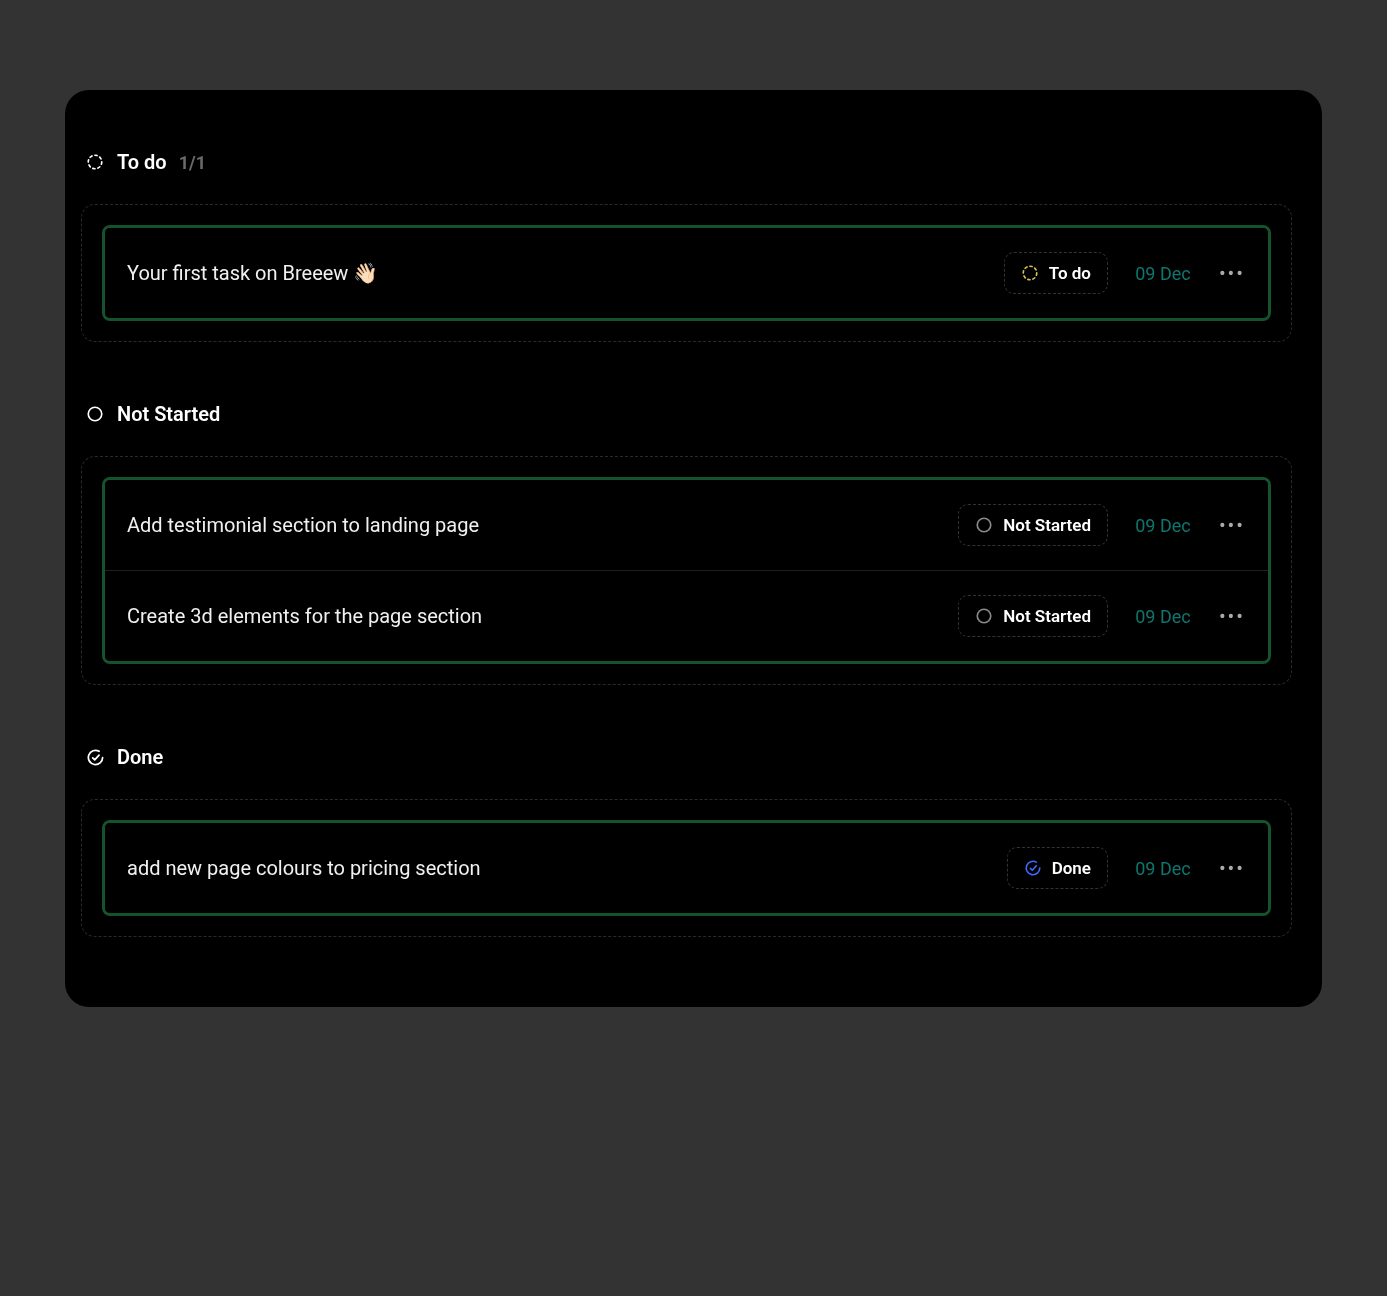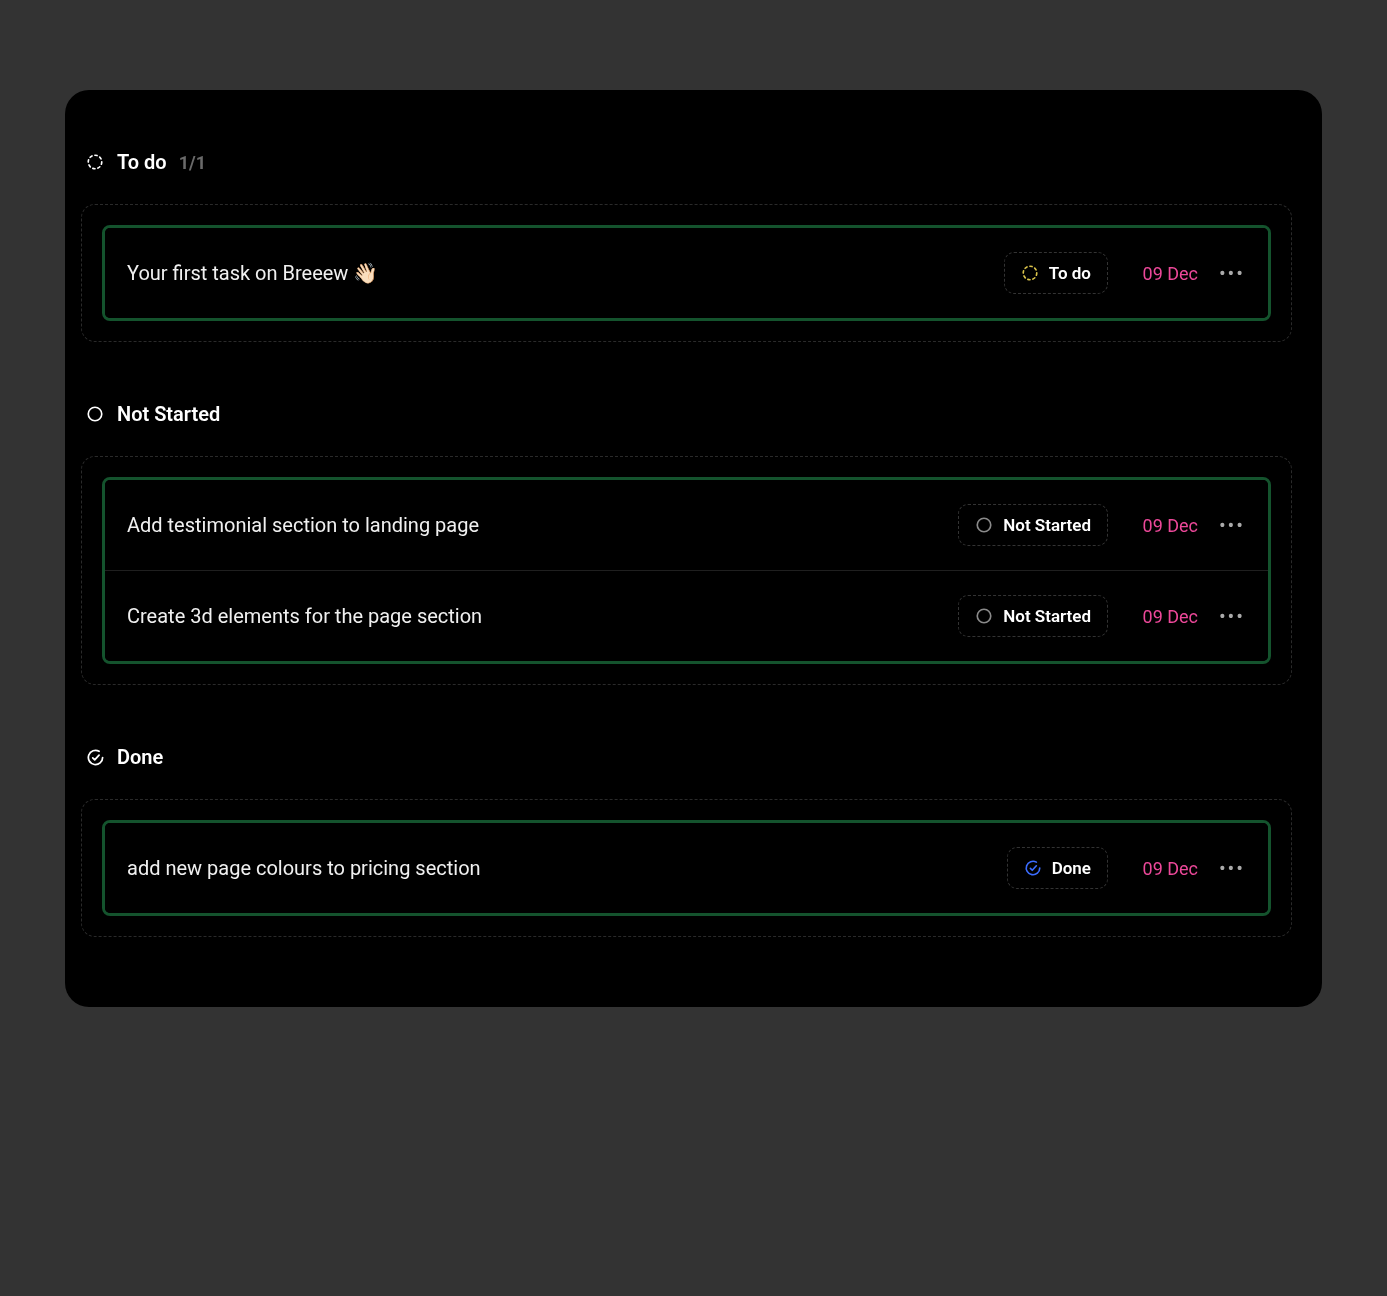--- a/index.html
+++ b/index.html
@@ -76,23 +76,23 @@
       font-size: 17px;
       font-weight: 600;
       color: #fff;
     }
     .status-pill .icon-wrap {
       width: 18px; height: 18px;
       display: flex; align-items: center; justify-content: center;
     }
     .task-date {
       font-size: 18px;
-      color: #ec4899;
+      color: #0f766e;
       min-width: 70px;
-      text-align: right;
+      text-align: center;
     }
     .more-btn {
       width: 28px; height: 28px;
       display: flex; align-items: center; justify-content: center;
       cursor: pointer;
       color: #aaa;
     }
     .more-dots {
       font-size: 20px;
       letter-spacing: 2px;

